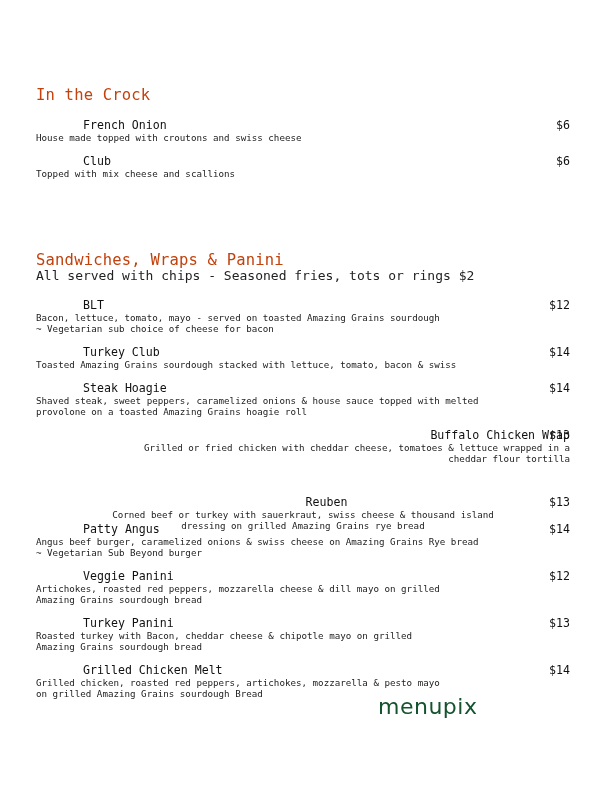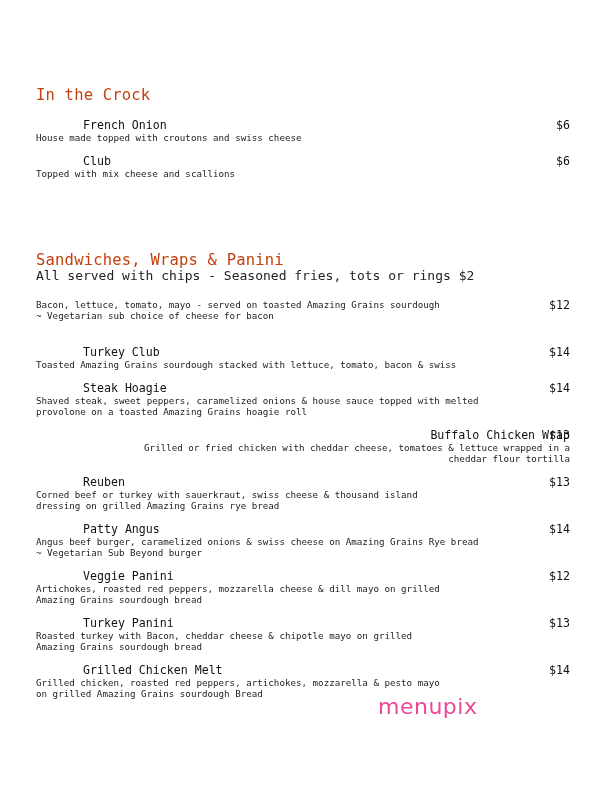--- a/index.html
+++ b/index.html
@@ -56,21 +56,21 @@
       line-height: 13px;
       color: #111;
     }
     .watermark {
       position: absolute;
       left: 378px;
       top: 694px;
       font-family: "DejaVu Sans", sans-serif;
       font-size: 22px;
       letter-spacing: 0.5px;
-      color: #ec4899;
+      color: #14532d;
     }
   </style>
 </head>
 <body>
 
 <div class="section-title" style="top:86px;">In the Crock</div>
 
 <div class="item" style="top:119px;">
   <div class="item-name">French Onion</div>
   <div class="item-desc">House made topped with croutons and swiss cheese</div>
@@ -80,20 +80,21 @@
 <div class="item" style="top:155px;">
   <div class="item-name">Club</div>
   <div class="item-desc">Topped with mix cheese and scallions</div>
   <div class="item-price">$6</div>
 </div>
 
 <div class="section-title" style="top:251px;">Sandwiches, Wraps &amp; Panini</div>
 <div class="section-sub" style="top:268px;">All served with chips - Seasoned fries, tots or rings $2</div>
 
 <div class="item" style="top:299px;">
+  <div class="item-name">BLT</div>
   <div class="item-desc">Bacon, lettuce, tomato, mayo - served on toasted Amazing Grains sourdough
 ~ Vegetarian sub choice of cheese for bacon</div>
   <div class="item-price">$12</div>
 </div>
 
 <div class="item" style="top:346px;">
   <div class="item-name">Turkey Club</div>
   <div class="item-desc">Toasted Amazing Grains sourdough stacked with lettuce, tomato, bacon &amp; swiss</div>
   <div class="item-price">$14</div>
 </div>
@@ -105,21 +106,21 @@
   <div class="item-price">$14</div>
 </div>
 
 <div class="item" style="top:429px;text-align:right;">
   <div class="item-name">Buffalo Chicken Wrap</div>
   <div class="item-desc">Grilled or fried chicken with cheddar cheese, tomatoes &amp; lettuce wrapped in a
 cheddar flour tortilla</div>
   <div class="item-price">$13</div>
 </div>
 
-<div class="item" style="top:476px;">
+<div class="item" style="top:496px;text-align:center;">
   <div class="item-name">Reuben</div>
   <div class="item-desc">Corned beef or turkey with sauerkraut, swiss cheese &amp; thousand island
 dressing on grilled Amazing Grains rye bread</div>
   <div class="item-price">$13</div>
 </div>
 
 <div class="item" style="top:523px;">
   <div class="item-name">Patty Angus</div>
   <div class="item-desc">Angus beef burger, caramelized onions &amp; swiss cheese on Amazing Grains Rye bread
 ~ Vegetarian Sub Beyond burger</div>

